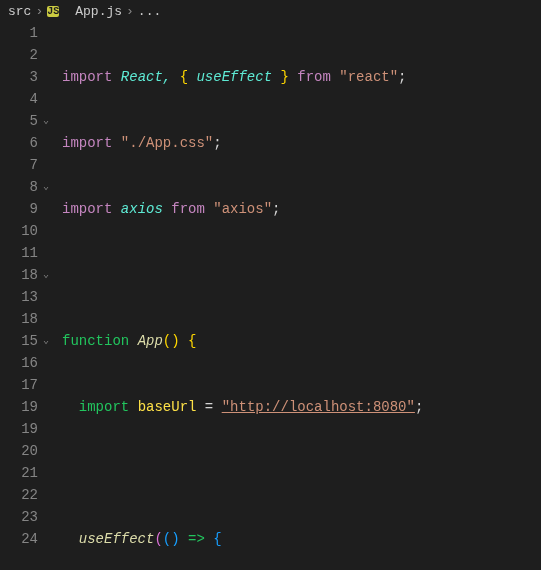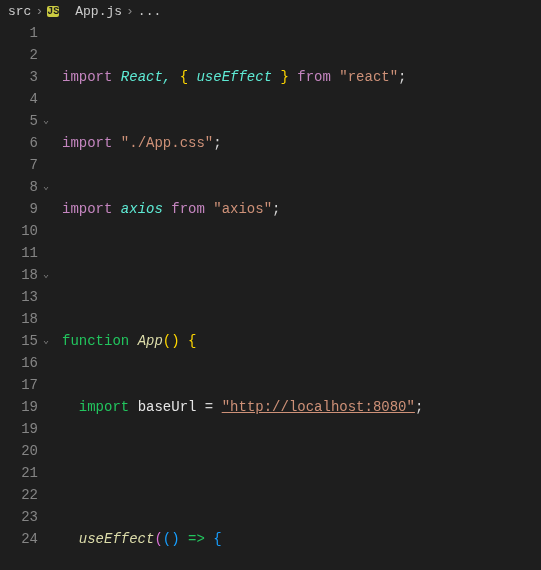--- a/index.html
+++ b/index.html
@@ -53,21 +53,21 @@
   justify-content: center;
   cursor: pointer;
   color: #888;
   font-size: 10px;
 }
 .code { flex: 1; white-space: pre; padding-left: 10px; }
 .code .row { height: 22px; }
 .k-import { color: #c586c0; }
 .k-keyword { color: #22c55e; }
 .k-var { color: #5eead4; font-style: italic; }
-.k-const { color: #e5e5e5; }
+.k-const { color: #fde047; }
 .k-fn { color: #dcdcaa; font-style: italic; }
 .k-str { color: #ce9178; }
 .k-brace1 { color: #ffd700; }
 .k-brace2 { color: #da70d6; }
 .k-brace3 { color: #179fff; }
 .underline { text-decoration: underline; }
 </style>
 </head>
 <body>
 

